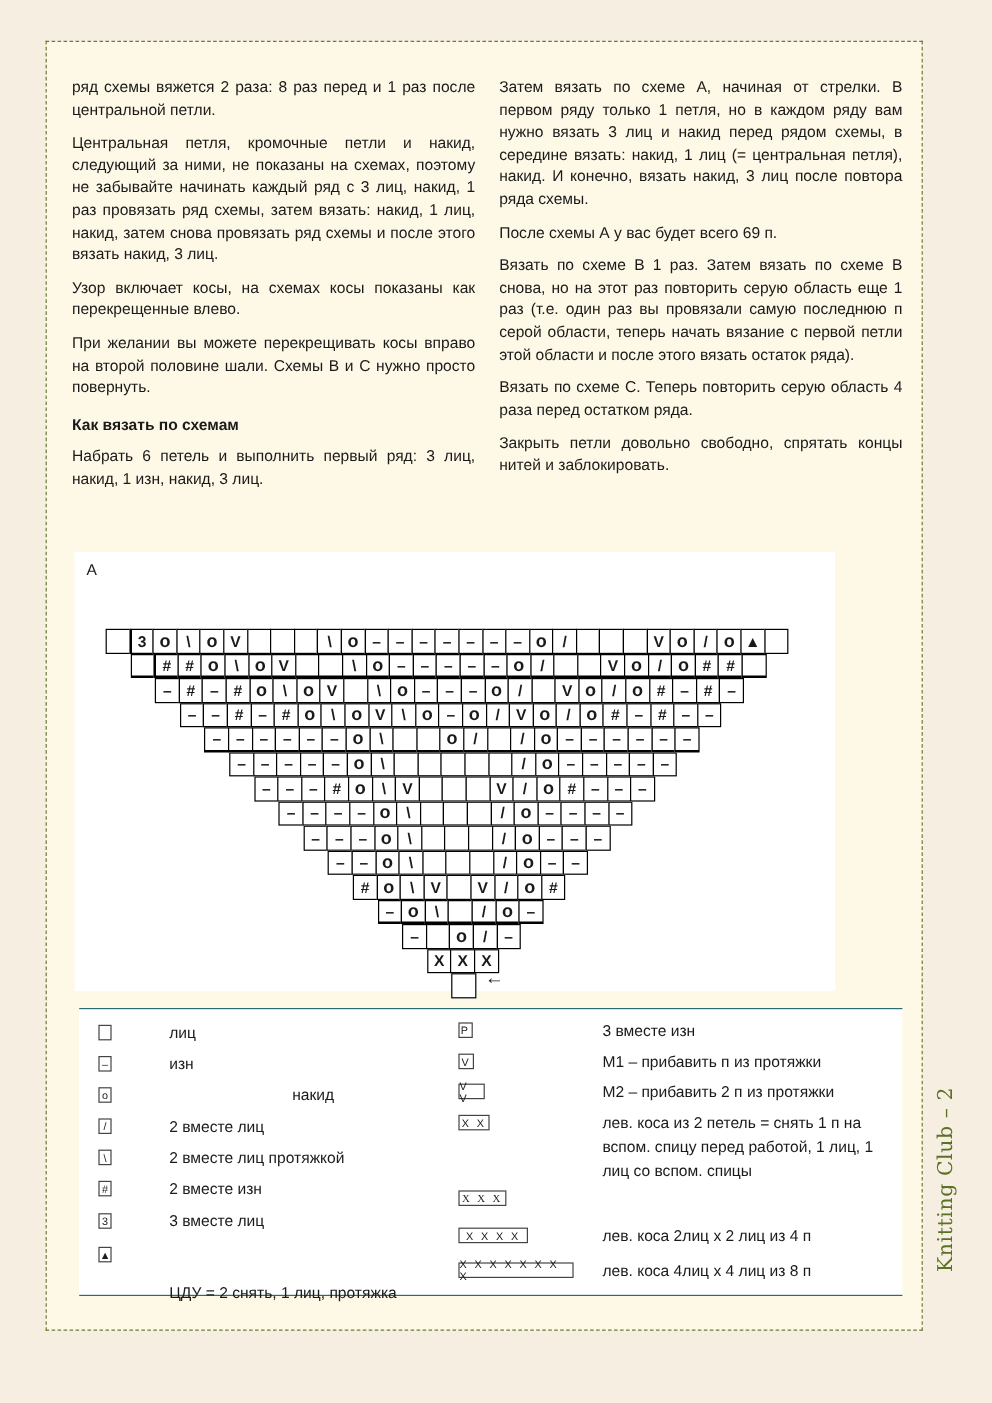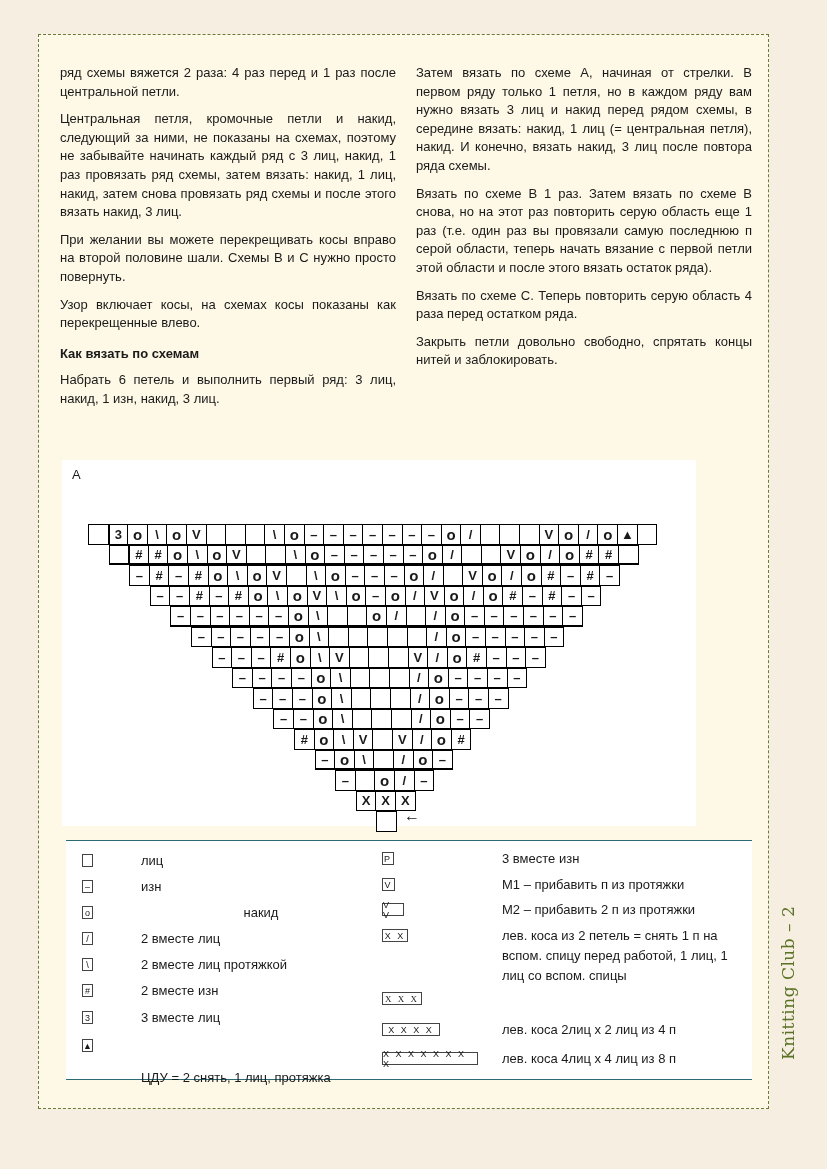--- a/index.html
+++ b/index.html
@@ -31,30 +31,31 @@
 
   .side { position:absolute; left:778px; top:1060px; transform:rotate(-90deg); transform-origin:left top;
           font-family:"DejaVu Serif", serif; font-size:17px; color:#5a7227; white-space:nowrap; letter-spacing:0.5px; }
 </style>
 </head>
 <body>
 
 <div class="frame"></div>
 
 <div class="col col-left">
-  <p>ряд схемы вяжется 2 раза: 4 раз перед и 1 раз после центральной петли.</p>
+  <p>ряд схемы вяжется 2 раза: 8 раз перед и 1 раз после центральной петли.</p>
   <p>Центральная петля, кромочные петли и накид, следующий за ними, не показаны на схемах, поэтому  не забывайте начинать каждый ряд с 3 лиц, накид, 1 раз провязать ряд схемы, затем вязать: накид, 1 лиц, накид, затем снова провязать ряд схемы и после этого вязать накид, 3 лиц.</p>
+  <p>Узор включает косы, на схемах косы показаны как перекрещенные влево.</p>
   <p>При желании вы можете перекрещивать косы вправо на второй половине шали. Схемы В и С нужно просто повернуть.</p>
-  <p>Узор включает косы, на схемах косы показаны как перекрещенные влево.</p>
   <h4>Как вязать по схемам</h4>
   <p>Набрать 6 петель и выполнить первый ряд: 3 лиц, накид, 1 изн, накид, 3 лиц.</p>
 </div>
 
 <div class="col col-right">
   <p>Затем вязать по схеме А, начиная от стрелки. В первом ряду только 1 петля, но в каждом ряду вам нужно вязать 3 лиц и накид перед рядом схемы, в середине вязать: накид, 1 лиц (= центральная петля), накид. И конечно, вязать накид, 3 лиц после повтора ряда схемы.</p>
+  <p>После схемы А у вас будет всего 69 п.</p>
   <p>Вязать по схеме В 1 раз. Затем вязать по схеме В снова, но на этот раз повторить серую область еще 1 раз (т.е. один раз вы провязали самую последнюю п серой области, теперь начать вязание с первой петли этой области и после этого вязать остаток ряда).</p>
   <p>Вязать по схеме С. Теперь повторить серую область 4 раза перед остатком ряда.</p>
   <p>Закрыть петли довольно свободно, спрятать концы нитей и заблокировать.</p>
 </div>
 
 <div class="chart-box">
   <div class="chart-label">A</div>
   <div class="grid" id="grid">
       <div class="row" style="left: 27px; top: 64px;">
         <div class="cell"></div>

